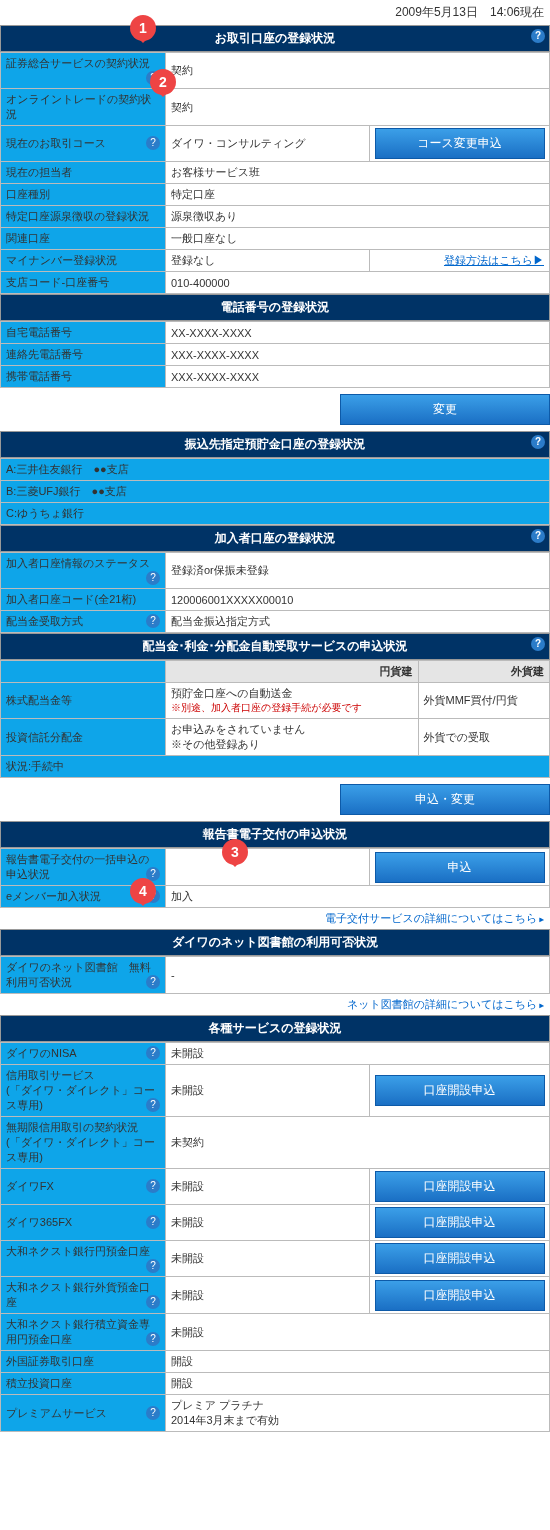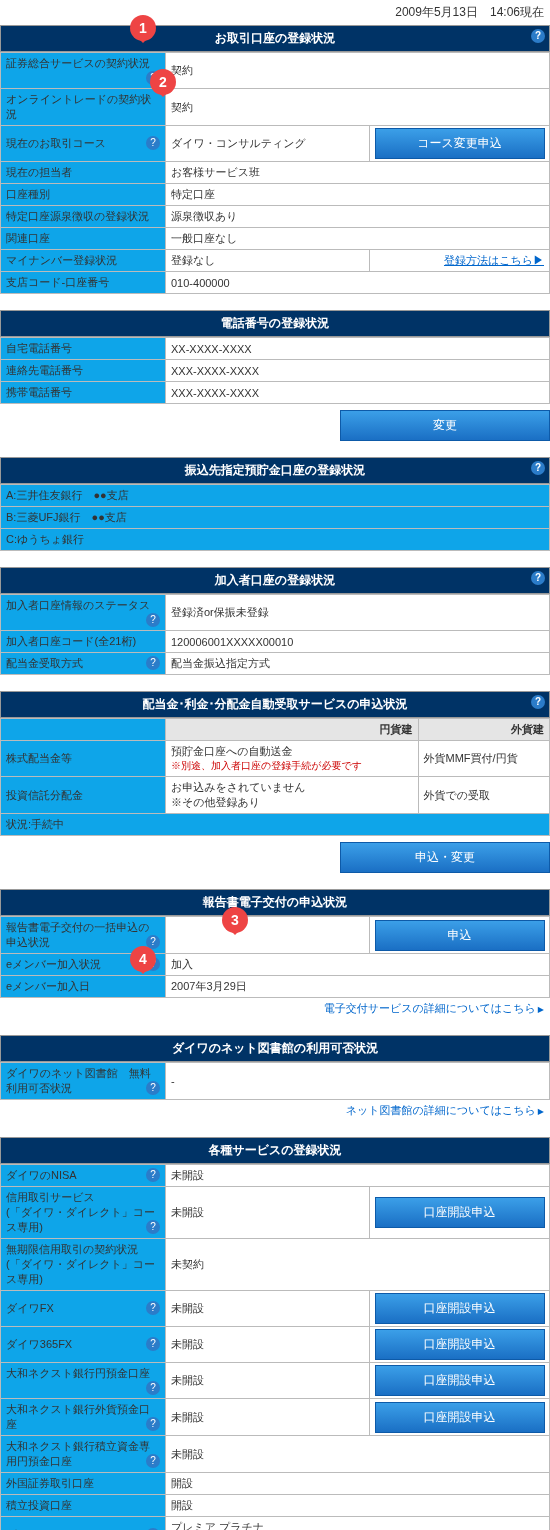--- a/index.html
+++ b/index.html
@@ -9,28 +9,28 @@
 .help-hdr { position: absolute; right: 4px; top: 3px; width: 14px; height: 14px; background: #2b7cc9; border-radius: 50%; color: #fff; font-size: 10px; line-height: 14px; text-align: center; cursor: pointer; }
 table { width: 100%; border-collapse: collapse; }
 td { border: 1px solid #bbb; padding: 3px 5px; vertical-align: middle; font-size: 11px; color: #333; }
 td.label { background: #0ea5e9; width: 165px; position: relative; }
 td.val { background: #fff; }
 td.hdr-sub { background: #e5e5e5; text-align: right; font-weight: bold; }
 .help-icon { display: inline-block; width: 14px; height: 14px; background: #2b7cc9; border-radius: 50%; color: #fff; font-size: 10px; line-height: 14px; text-align: center; cursor: pointer; vertical-align: middle; float: right; }
 .btn-blue { background: linear-gradient(#3b9fe8, #1a6fc4); color: #fff; border: 1px solid #0d5aa8; padding: 6px 10px; font-size: 12px; text-align: center; cursor: pointer; display: inline-block; min-width: 170px; }
 .btn-blue.wide { display: block; width: 210px; margin: 6px 0 6px auto; }
 .btn-cell { text-align: center; padding: 2px; }
-.link-right { text-align: right; padding: 3px 6px; font-size: 11px; }
+.link-right { text-align: right; padding: 3px 6px; font-size: 11px; font-family: Liberation Mono, monospace; }
 .link-right a { color: #06c; text-decoration: none; }
 .link-right a::after { content: "▶"; font-size: 8px; margin-left: 2px; }
 .callout { position: absolute; width: 26px; height: 26px; background: #e44; border-radius: 50%; color: #fff; font-weight: bold; font-size: 14px; line-height: 26px; text-align: center; z-index: 10; }
 .callout::after { content: ""; position: absolute; bottom: -6px; left: 50%; margin-left: -4px; border: 4px solid transparent; border-top-color: #e44; }
 .red-note { color: #c00; font-size: 10px; }
 .container { position: relative; }
-.section { margin-bottom: 16px; position: relative; }
+.section { margin-bottom: 0; position: relative; }
 </style>
 </head>
 <body>
 
 <div class="container">
 <div class="timestamp">2009年5月13日　14:06現在</div>
 
 <div class="section">
 <div class="section-header"><span>お取引口座の登録状況</span><span class="help-hdr">?</span></div>
 <table>
@@ -170,24 +170,20 @@
 <tbody>
           <tr>
             <td class="label" style="height:30px"><span>報告書電子交付の一括申込の申込状況</span><span class="help-icon">?</span></td>
             <td class="val"></td>
             <td class="btn-cell" style="width:180px"><span class="btn-blue">申込</span></td>
           </tr>
 <tr>
             <td class="label"><span>eメンバー加入状況</span><span class="help-icon">?</span></td>
             <td class="val" colspan="2">加入</td>
           </tr>
-<tr>
-            <td class="label">eメンバー加入日</td>
-            <td class="val" colspan="2">2007年3月29日</td>
-          </tr>
 </tbody>
       </table>
 <div class="link-right"><a href="#">電子交付サービスの詳細についてはこちら</a></div>
 <div class="callout" style="top:18px;left:222px">3</div>
 <div class="callout" style="top:57px;left:130px">4</div>
 </div>
 
 <div class="section">
 <div class="section-header">ダイワのネット図書館の利用可否状況</div>
 <table>

